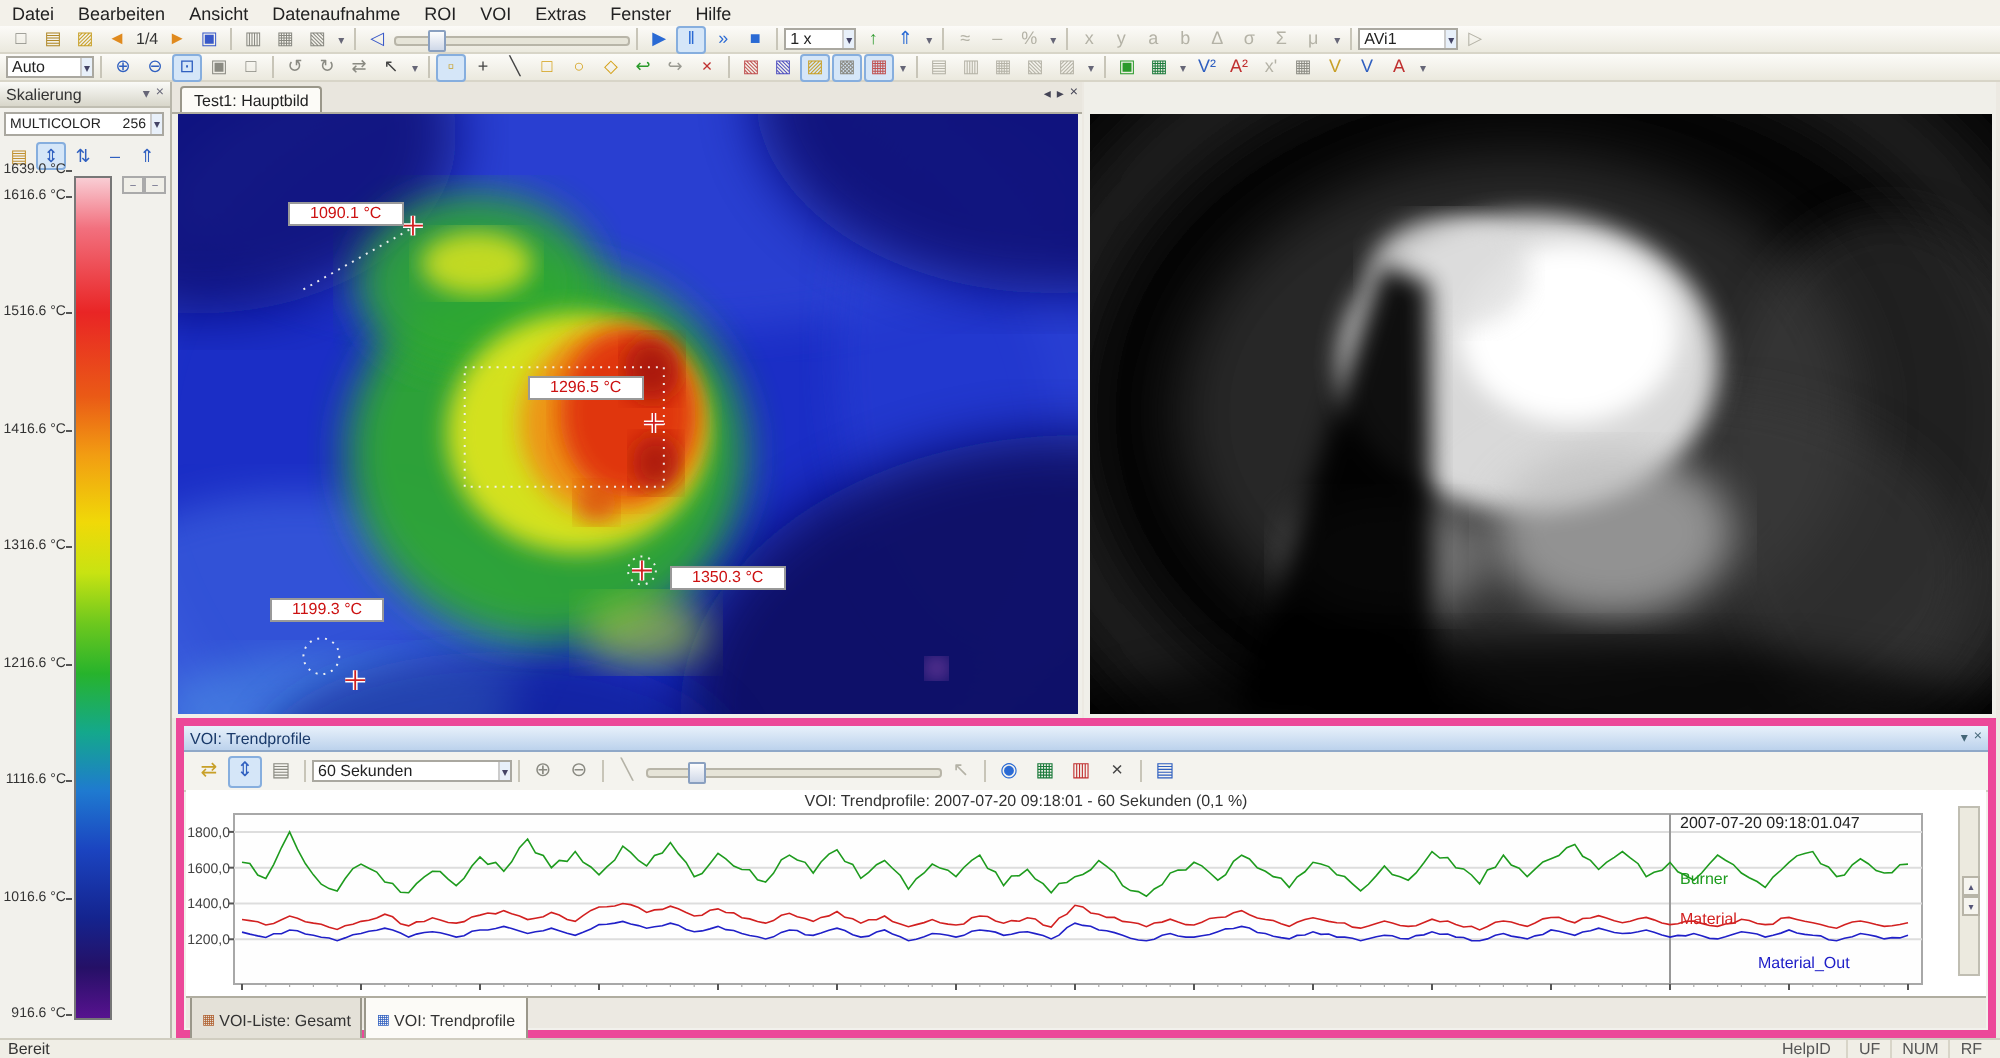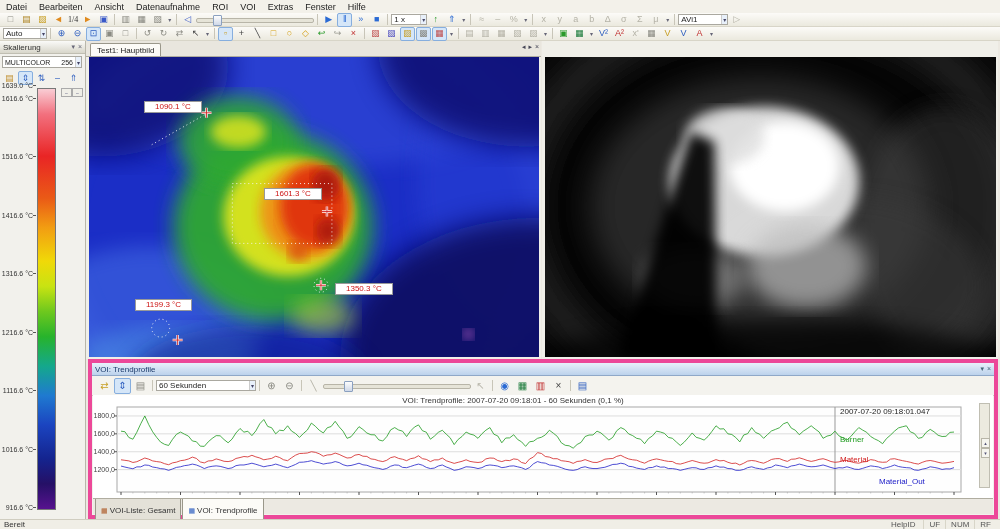--- a/index.html
+++ b/index.html
@@ -13,21 +13,21 @@
            display:flex;align-items:center;gap:1px;padding-left:3px;box-sizing:border-box;
            border-bottom:1px solid #d8d5c8;}
   #toolbar1{top:13px;} #toolbar2{top:27px;}
   .tbi{width:13px;height:12px;display:flex;align-items:center;justify-content:center;font-size:9px;
        line-height:1;border:1px solid transparent;border-radius:2px;flex:0 0 auto;}
   .tbi.big{width:15px;height:14px;font-size:10px;}
   .tbi.active{background:#d5e6f8;border-color:#86aede;}
   .tbi.disabled span{color:#b4b2a6 !important;}
   .tb-sep{width:1px;height:11px;background:#c8c5b8;margin:0 2px;flex:0 0 auto;}
   .tb-ovf{font-size:6px;color:#667;width:7px;text-align:center;flex:0 0 auto;}
-  .tb-label{font-size:8px;color:#333;padding:0 1px;flex:0 0 auto;font-family:Liberation Serif, serif;}
+  .tb-label{font-size:8px;color:#333;padding:0 1px;flex:0 0 auto;}
   .tb-combo{height:11px;background:#fff;border:1px solid #aaa8a0;display:flex;align-items:center;
             font-size:8px;color:#222;flex:0 0 auto;box-sizing:border-box;}
   .tb-combo .val{padding:0 2px;flex:1;white-space:nowrap;overflow:hidden;}
   .tb-combo .caret{font-size:6px;color:#446;border-left:1px solid #ccc;padding:0 1px;
                    background:#e8f0fa;height:100%;display:flex;align-items:center;}
   .tb-slider{height:9px;position:relative;flex:0 0 auto;}
   .tb-slider .track{position:absolute;left:0;right:0;top:3px;height:3px;background:#e6e4d8;
                     border:1px solid #b8b5a8;border-radius:2px;}
   .tb-slider .thumb{position:absolute;top:0;left:14%;width:7px;height:9px;
                     background:linear-gradient(#fdfdfd,#cfd8e8);border:1px solid #8aa0c0;border-radius:1px;}
@@ -466,21 +466,21 @@
           <path d="M84 284 h10 M89 279 v10"></path>
       </g>
       <g stroke="#d02020" stroke-width="0.9">
         <path d="M113 56 h10 M118 51 v10"></path>
           <path d="M234 155 h10 M239 150 v10"></path>
         <path d="M228 229 h10 M233 224 v10"></path>
           <path d="M84 284 h10 M89 279 v10"></path>
       </g>
     </svg>
     <div class="ann-label" style="left:55px;top:44px;">1090.1 °C</div>
-    <div class="ann-label" style="left:175px;top:131px;">1601.3 °C</div>
+    <div class="ann-label" style="left:175px;top:131px;">1296.5 °C</div>
     <div class="ann-label" style="left:246px;top:226px;">1350.3 °C</div>
     <div class="ann-label" style="left:46px;top:242px;">1199.3 °C</div>
   </div>
 </div>
 
 <div id="right-image-panel" class="img-panel">
   <div class="img-wrap">
     <svg viewBox="0 0 452 301" preserveAspectRatio="none">
       <defs>
           <filter id="g6">

